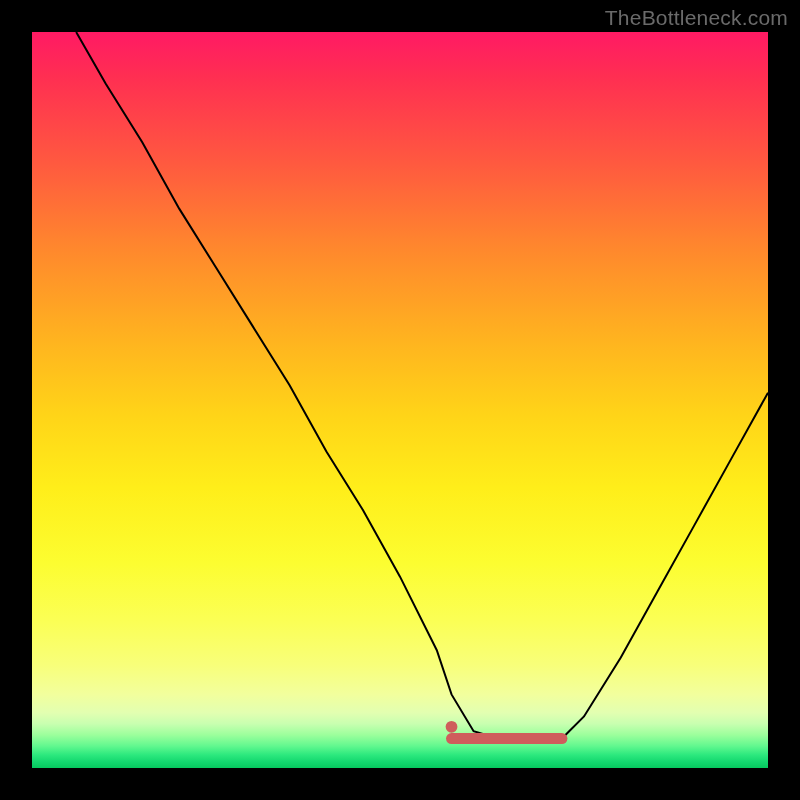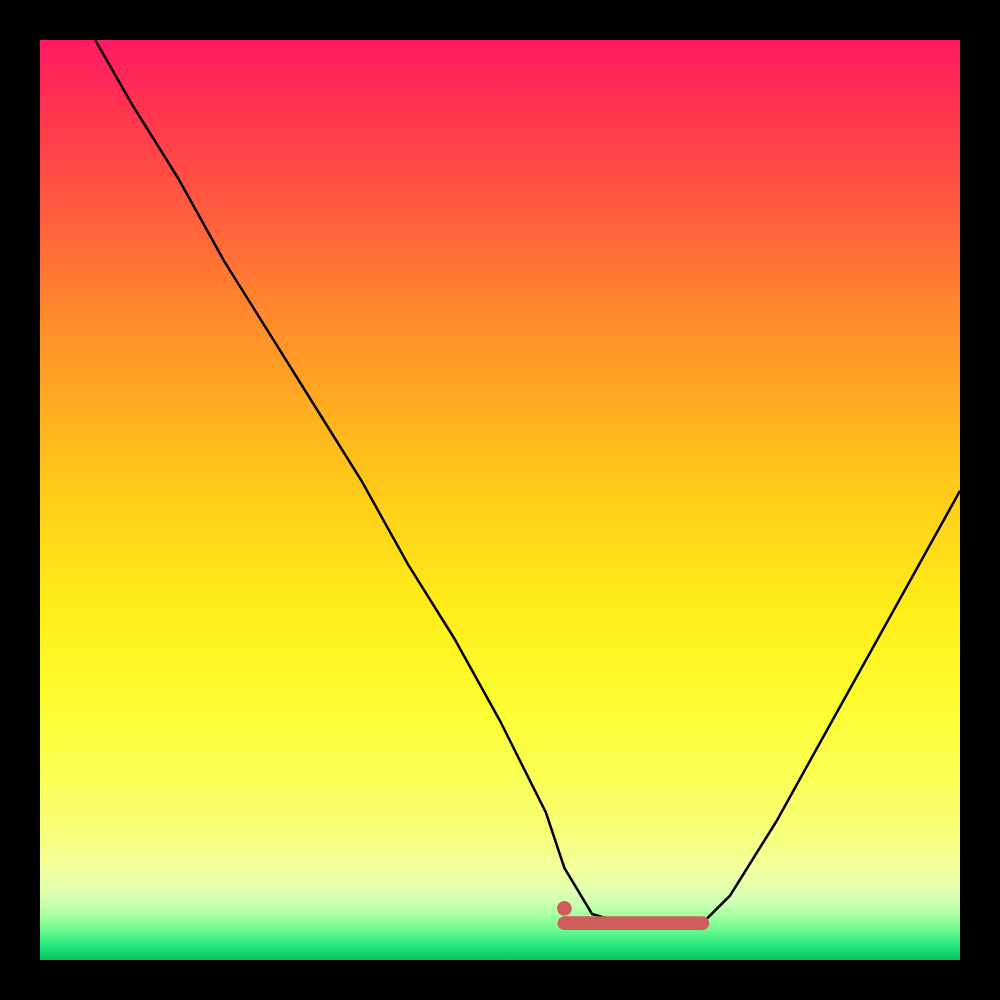--- a/index.html
+++ b/index.html
@@ -61,20 +61,21 @@
     color: #6a6a6a;
     font-size: 21px;
     letter-spacing: 0.2px;
     user-select: none;
   }
 </style>
 </head>
 <body>
 
 <div class="stage">
+  <div class="watermark">TheBottleneck.com</div>
 
   <div class="plot">
     <div class="gradient"></div>
 
     <svg class="curve" viewBox="0 0 100 100" preserveAspectRatio="none">
         <path d="M6.00 0.00 L10.00 7.00 L15.00 15.00 L20.00 24.00 L25.00 32.00 L30.00 40.00 L35.00 48.00 L40.00 57.00 L45.00 65.00 L50.00 74.00 L55.00 84.00 L57.00 90.00 L60.00 95.00 L65.00 96.50 L70.00 96.50 L72.00 96.00 L75.00 93.00 L80.00 85.00 L85.00 76.00 L90.00 67.00 L95.00 58.00 L100.00 49.00" fill="none" stroke="#000000" stroke-width="2" vector-effect="non-scaling-stroke"></path>
       </svg>
 
     <svg class="flat" viewBox="0 0 100 100" preserveAspectRatio="none">
         <path d="M57 96 L72 96" fill="none" stroke="#cf5d5c" stroke-linecap="round" vector-effect="non-scaling-stroke" stroke-width="11"></path>

